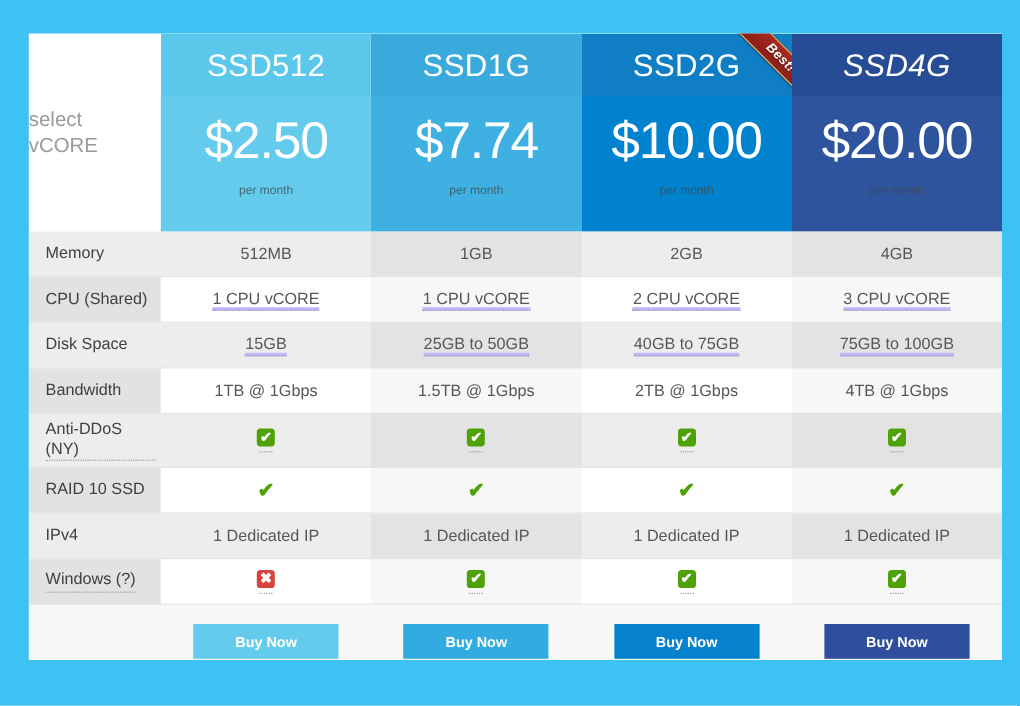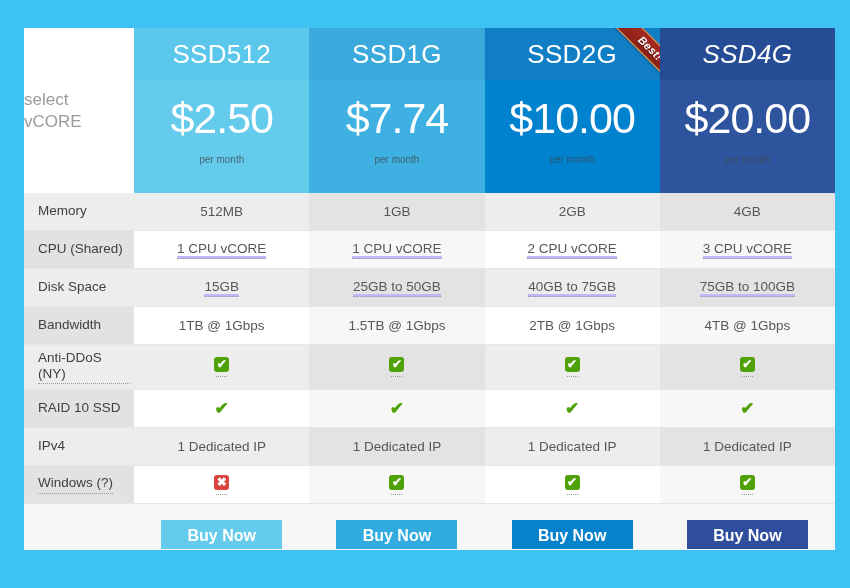--- a/index.html
+++ b/index.html
@@ -189,21 +189,21 @@
     vertical-align:middle;
     padding:0;
     border-top:1px solid #e6e6e6;
   }
   .buy-btn{
     display:inline-block;
     width:121px;
     height:29px;
     line-height:29px;
     color:#ffffff;
-    font-size:16px;
+    font-size:12px;
     font-weight:bold;
     text-align:center;
     border:none;
     cursor:pointer;
     font-family:"Liberation Sans", sans-serif;
   }
 </style>
 </head>
 <body>
 

